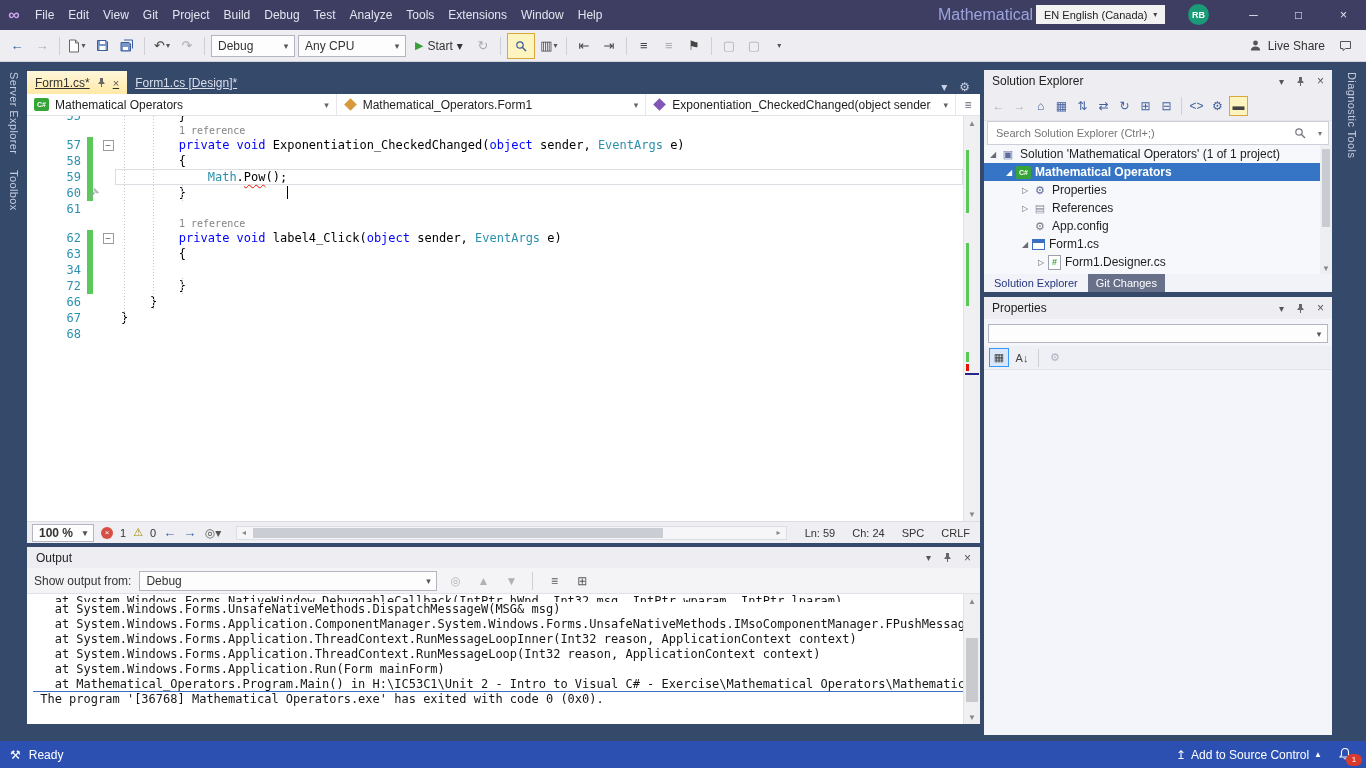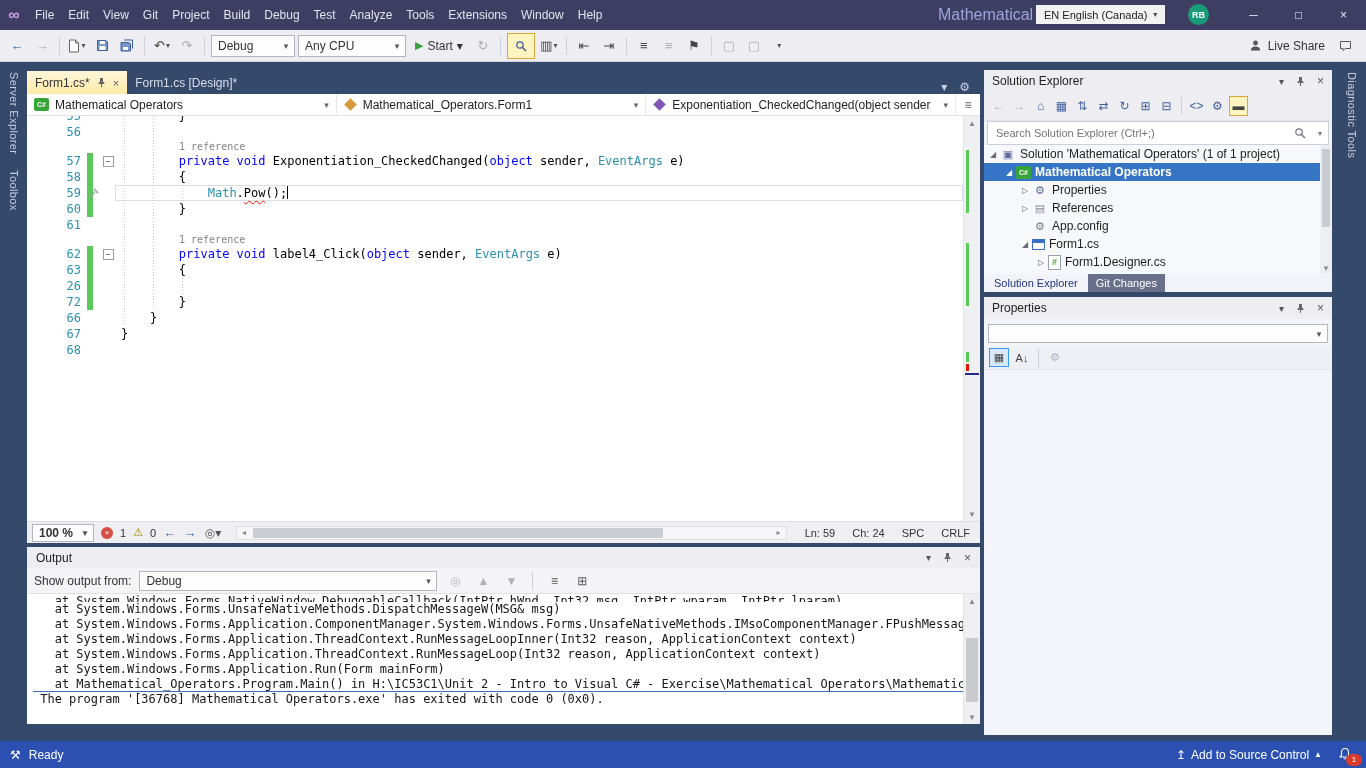--- a/index.html
+++ b/index.html
@@ -30,21 +30,21 @@
   .start-btn{display:flex;align-items:center;gap:4px;padding:0 6px;height:24px;color:#333;}
   .start-play{color:#3A9E3A;font-size:11px;}
   .boxed-icon{width:26px;height:24px;border:1px solid #D9A83B;background:#FDF4BF;display:flex;align-items:center;justify-content:center;color:#3B5E9E;}
   .liveshare{margin-left:auto;display:flex;align-items:center;gap:6px;color:#333;padding-right:8px;}
   
   .leftstrip{position:absolute;left:0;top:62px;width:27px;height:679px;display:flex;flex-direction:column;gap:16px;padding-top:10px;align-items:center;}
   .rightstrip{position:absolute;left:1338px;top:62px;width:28px;height:679px;display:flex;flex-direction:column;padding-top:10px;align-items:center;}
   .vtab{writing-mode:vertical-rl;color:#C6CDE0;font-size:11px;letter-spacing:.4px;white-space:nowrap;}
   
   .tabstrip{position:absolute;left:27px;top:70px;width:953px;height:24px;display:flex;align-items:flex-end;}
-  .dtab{height:23px;display:flex;align-items:center;padding:0 8px;font-size:12px;gap:6px;}
+  .dtab{height:23px;display:flex;align-items:center;padding:0 8px;font-size:12px;gap:6px;text-decoration:underline;}
   .dtab.active{background:linear-gradient(#FFF7DB,#FFE9A7);color:#333;}
   .dtab.inactive{color:#D9DEEA;}
   .dtab .tclose{color:#5A5A5A;font-size:11px;}
   .tabstrip-icons{margin-left:auto;display:flex;gap:12px;color:#C9D1E4;padding:0 10px;align-items:center;font-size:12px;}
   
   .navbar{position:absolute;left:27px;top:94px;width:953px;height:22px;background:#FFF;border-bottom:1px solid #E3E3EA;display:flex;box-sizing:border-box;}
   .bc{flex:1;display:flex;align-items:center;gap:6px;padding:0 7px;border-right:1px solid #E6E6EC;font-size:12px;color:#1E1E1E;min-width:0;}
   .bc .lbl{white-space:nowrap;overflow:hidden;}
   .bc .spacer{flex:1;}
   .bc .bca{color:#666;font-size:9px;}
@@ -320,28 +320,20 @@
         <div class="crow partial">
           <div class="rshift">
             <span class="gut">55</span>
             <span class="chg"></span>
             <span class="fold"></span>
             <div class="ctext">
               <pre><span class="tok-pl">        }</span></pre>
             </div>
           </div>
         </div>
-        <div class="crow">
-          <span class="gut">56</span>
-          <span class="chg"></span>
-          <span class="fold"></span>
-          <div class="ctext">
-            <pre></pre>
-          </div>
-        </div>
         <div class="crow lens">
           <span class="gut"></span>
           <span class="chg"></span>
           <span class="fold"></span>
           <div class="ctext">
             <pre class="lens-text">1 reference</pre>
           </div>
         </div>
         <div class="crow">
           <span class="gut">57</span>
@@ -405,21 +397,21 @@
         </div>
         <div class="crow">
           <span class="gut">63</span>
           <span class="chg on"></span>
           <span class="fold"></span>
           <div class="ctext">
             <pre><span class="tok-pl">        {</span></pre>
           </div>
         </div>
         <div class="crow">
-          <span class="gut">26</span>
+          <span class="gut">34</span>
           <span class="chg on"></span>
           <span class="fold"></span>
           <div class="ctext">
             <pre></pre>
           </div>
         </div>
         <div class="crow">
           <span class="gut">72</span>
           <span class="chg on"></span>
           <span class="fold"></span>

